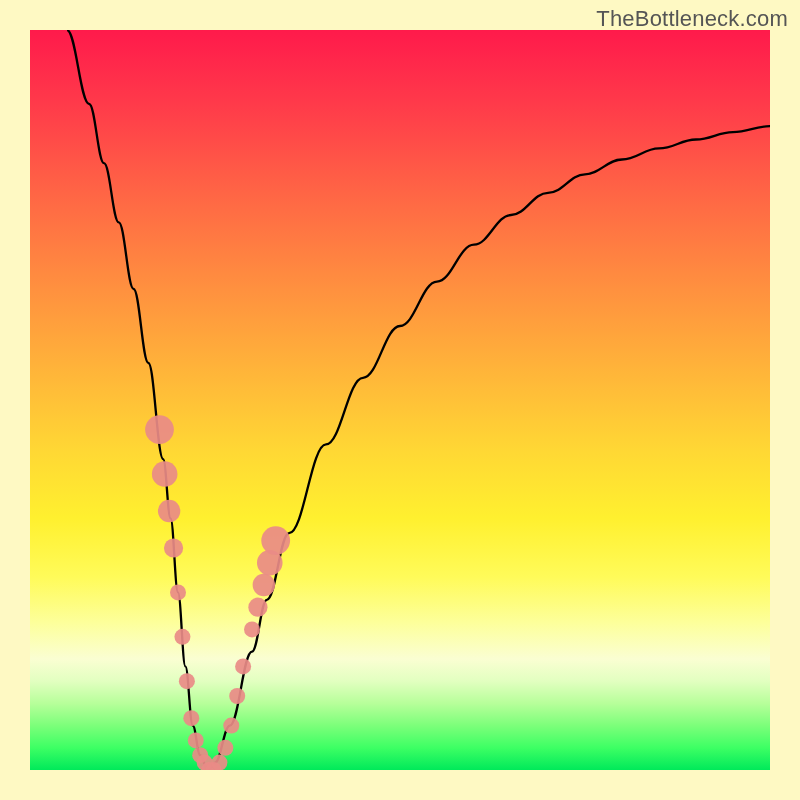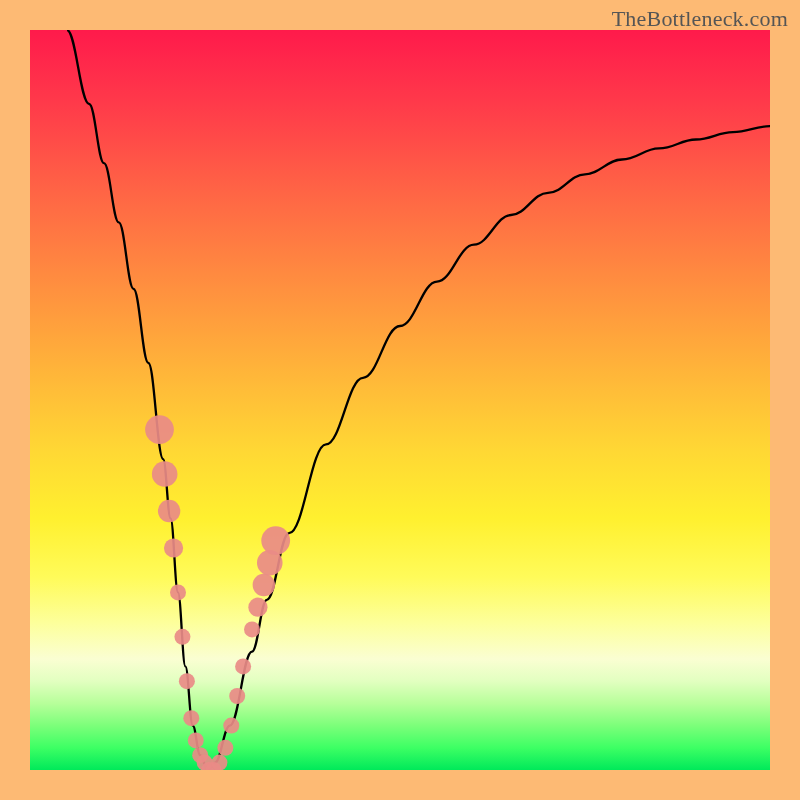--- a/index.html
+++ b/index.html
@@ -10,22 +10,21 @@
     overflow: hidden;
     background: #000;
     font-family: Arial, Helvetica, sans-serif;
   }
   .frame {
     position: absolute;
     left: 0;
     top: 0;
     width: 800px;
     height: 800px;
-    background: #fdba74;
-    font-family: Liberation Serif, serif;
+    background: #fef9c3;
   }
   .plot {
     position: absolute;
     left: 30px;
     top: 30px;
     width: 740px;
     height: 740px;
     background: linear-gradient(to bottom,
       #ff1a4b 0%,
       #ff3a4a 10%,

